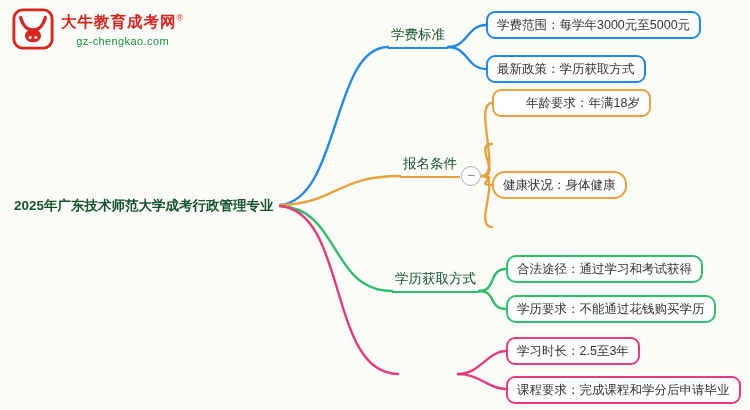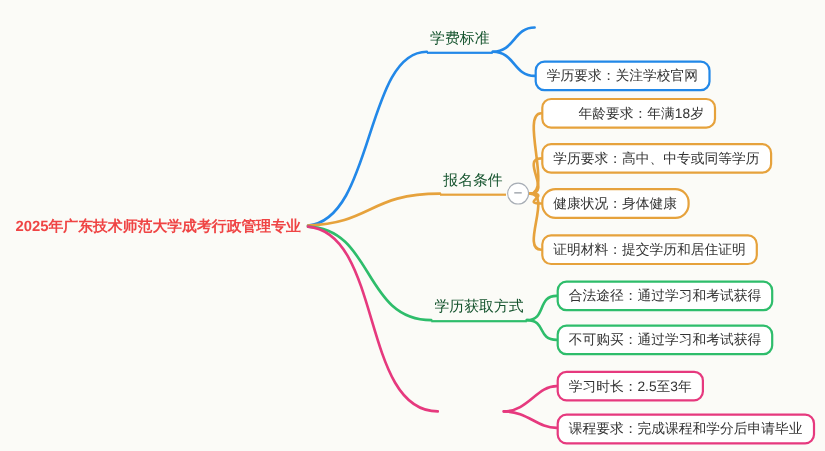--- a/index.html
+++ b/index.html
@@ -22,42 +22,42 @@
   .logo { position:absolute; left:12px; top:8px; display:flex; gap:7px; align-items:flex-start; }
   .logo-badge { width:42px; height:42px; flex:0 0 auto; }
   .logo-text { display:flex; flex-direction:column; }
   .logo-title { color:#d9251d; font-weight:bold; font-size:15.5px; letter-spacing:1px; line-height:20px; }
   .logo-reg { font-size:9px; vertical-align:super; color:#d9251d; font-weight:normal; }
   .logo-domain { color:#17923f; font-size:11px; letter-spacing:.4px; margin-top:3px; text-align:center; }
 
   
   .root {
     position:absolute; left:14px; top:197px;
-    font-size:13.5px; font-weight:bold; color:#ef4444; white-space:nowrap;
+    font-size:13.5px; font-weight:bold; color:#14532d; white-space:nowrap;
   }
 
   
   .blabel {
     position:absolute; font-size:13.5px; color:#14532d; white-space:nowrap;
     padding:0 3px 3px 3px; border-bottom:2.4px solid; line-height:18px;
   }
   .blabel.b1 { left:388px; top:26px;  border-color:#2288e8; }
   .blabel.b2 { left:400px; top:155px; border-color:#e6a23c; }
   .blabel.b3 { left:392px; top:270px; border-color:#2ebd6b; }
   .blabel.b4 { left:398px; top:353px; border-color:#e6397e; }
 
   
   .leaf {
     position:absolute; background:#fff; border:2px solid; border-radius:9px;
     font-size:12.5px; color:#333; padding:4px 9px; white-space:nowrap; line-height:1.3;
     cursor:default;
   }
   .leaf.c-blue   { border-color:#2288e8; }
   .leaf.c-orange { border-color:#e6a23c; }
-  .leaf.c-green  { border-color:#2ebd6b; }
+  .leaf.c-green  { border-color:#2ebd6b;border-radius:10px; }
   .leaf.c-pink   { border-color:#e6397e; }
 
   .leaf.l11 { left:486px; top:11px; }
   .leaf.l12 { left:486px; top:55px; }
   .leaf.l21 { left:492px; top:89px;padding-left:32px; }
   .leaf.l22 { left:492px; top:130px; }
   .leaf.l23 { left:492px; top:171px;border-radius:13px; }
   .leaf.l24 { left:492px; top:213px; }
   .leaf.l31 { left:506px; top:255px; }
   .leaf.l32 { left:506px; top:295px; }
@@ -91,32 +91,44 @@
     <path class="st-orange" d="M482,176 C502,176 473,185 492,185"></path>
     <path class="st-orange" d="M482,176 C502,176 473,227 492,227"></path>
 
     <path class="st-green" d="M479,291 C497,291 488,269 506,269"></path>
     <path class="st-green" d="M479,291 C497,291 488,309 506,309"></path>
 
     <path class="st-pink" d="M458,374 C480,374 488,351 506,351"></path>
     <path class="st-pink" d="M458,374 C480,374 488,389 506,389"></path>
   </svg>
 
+  <div class="logo">
+    <svg class="logo-badge" viewBox="0 0 44 44">
+      <rect x="2" y="2" width="40" height="40" rx="9" fill="#ffffff" stroke="#d9251d" stroke-width="3"></rect>
+      <path d="M9,10 C12,20 16,23 22,23 C28,23 32,20 35,10" fill="none" stroke="#d9251d" stroke-width="3.5" stroke-linecap="round"></path>
+      <ellipse cx="22" cy="29" rx="8.5" ry="7" fill="#d9251d"></ellipse>
+      <circle cx="19" cy="31" r="1.6" fill="#ffffff"></circle>
+      <circle cx="25" cy="31" r="1.6" fill="#ffffff"></circle>
+    </svg>
+    <div class="logo-text">
+      <div class="logo-title"><span>大牛教育成考网</span><span class="logo-reg">®</span></div>
+      <div class="logo-domain">gz-chengkao.com</div>
+    </div>
+  </div>
 
   <div class="root">2025年广东技术师范大学成考行政管理专业</div>
 
   <div class="blabel b1">学费标准</div>
   <div class="blabel b2">报名条件</div>
   <div class="blabel b3">学历获取方式</div>
 
   <div class="toggle">−</div>
 
-  <div class="leaf c-blue l12">学历要求：关注学校官网</div>
+  <div class="leaf c-blue l11">学费范围：每学年3000元至5000元</div>
+  <div class="leaf c-blue l12">最新政策：学历获取方式</div>
   <div class="leaf c-orange l21">年龄要求：年满18岁</div>
-  <div class="leaf c-orange l22">学历要求：高中、中专或同等学历</div>
   <div class="leaf c-orange l23">健康状况：身体健康</div>
-  <div class="leaf c-orange l24">证明材料：提交学历和居住证明</div>
   <div class="leaf c-green l31">合法途径：通过学习和考试获得</div>
-  <div class="leaf c-green l32">不可购买：通过学习和考试获得</div>
+  <div class="leaf c-green l32">学历要求：不能通过花钱购买学历</div>
   <div class="leaf c-pink l41">学习时长：2.5至3年</div>
   <div class="leaf c-pink l42">课程要求：完成课程和学分后申请毕业</div>
 
 </div>
 
 </body></html>

